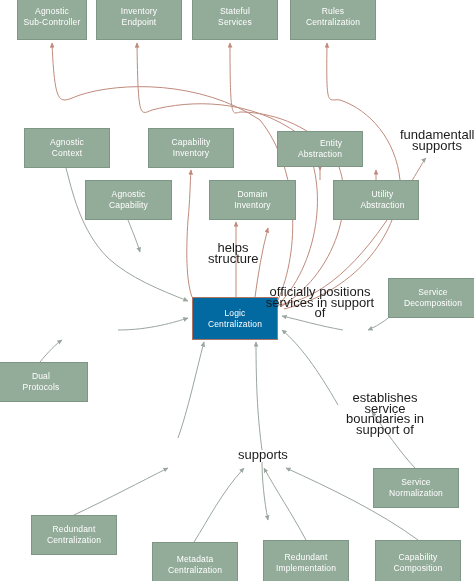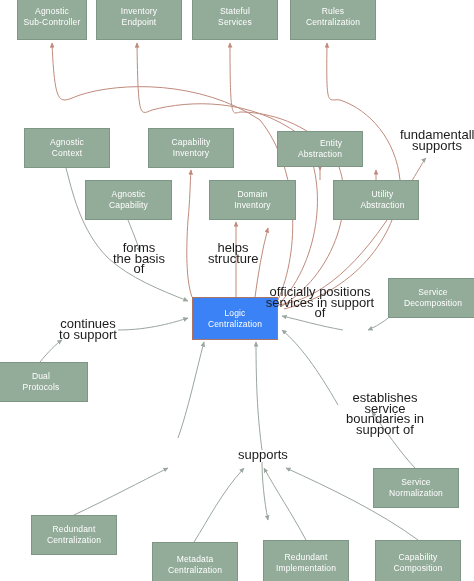--- a/index.html
+++ b/index.html
@@ -4,21 +4,21 @@
 <style>
   html,body{margin:0;padding:0;background:#ffffff;}
   body{width:474px;height:581px;position:relative;overflow:hidden;
        font-family:"Liberation Sans","DejaVu Sans",sans-serif;}
   #canvas{position:absolute;left:0;top:0;width:474px;height:581px;}
   svg.edges{position:absolute;left:0;top:0;width:474px;height:581px;pointer-events:none;}
   .node{position:absolute;box-sizing:border-box;display:flex;align-items:center;
         justify-content:center;text-align:center;color:#ffffff;font-size:8.5px;
         line-height:11px;letter-spacing:.15px;padding:2px 3px;}
   .node.green{background:#93ab99;border:1px solid #7d9685;}
-  .node.center{background:#3b82f6;border:1px solid #ad7466;}
+  .node.center{background:#0369a1;border:1px solid #ad7466;}
   .edge-label{position:absolute;color:#1b1b1b;font-size:13px;line-height:10.5px;
               text-align:center;white-space:pre-line;}
 </style>
 </head>
 <body>
 
 <div id="canvas">
 
   <svg class="edges" viewBox="0 0 474 581" xmlns="http://www.w3.org/2000/svg">
     <defs>
@@ -102,26 +102,22 @@
   <div class="node green" style="left: 263px; top: 540px; width: 86px; height: 45px; white-space: pre-line;">Redundant
 Implementation</div>
   <div class="node green" style="left: 375px; top: 540px; width: 86px; height: 45px; white-space: pre-line;">Capability
 Composition</div>
 
   <div class="node center" style="left: 192px; top: 297px; width: 86px; height: 43px; white-space: pre-line;">Logic
 Centralization</div>
 
   <div class="edge-label" style="left: 400px; top: 130px; width: 74px; white-space: pre-line;">fundamentally
 supports</div>
-  <div class="edge-label" style="left: 108px; top: 243px; width: 62px; white-space: pre-line;">forms
-the basis of</div>
   <div class="edge-label" style="left: 208px; top: 243px; width: 50px; white-space: pre-line;">helps
 structure</div>
   <div class="edge-label" style="left: 265px; top: 243px; width: 110px; white-space: pre-line; margin-top: 44px;">officially positions
 services in support of</div>
-  <div class="edge-label" style="left: 58px; top: 319px; width: 60px; white-space: pre-line;">continues
-to support</div>
   <div class="edge-label" style="left: 338px; top: 393px; width: 94px; white-space: pre-line;">establishes service
 boundaries in
 support of</div>
   <div class="edge-label" style="left: 238px; top: 450px; width: 48px; white-space: pre-line;">supports</div>
 
 </div>
 
 </body></html>

